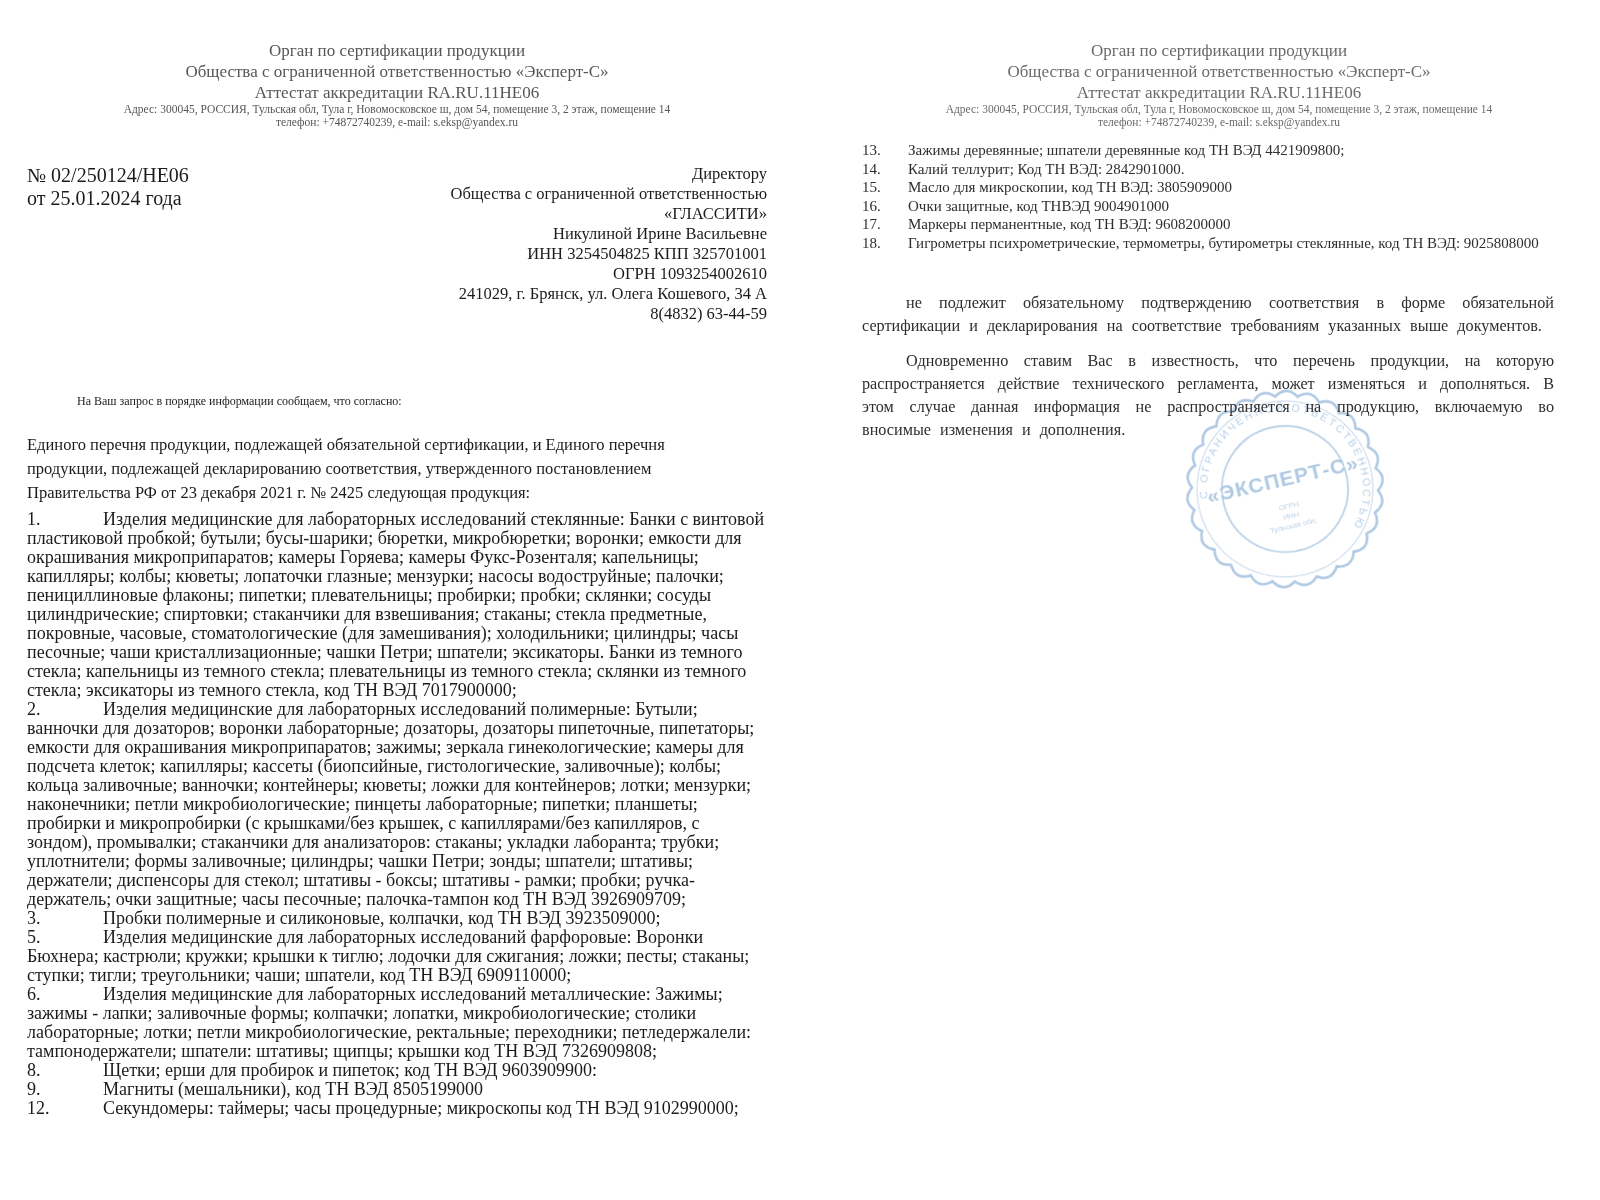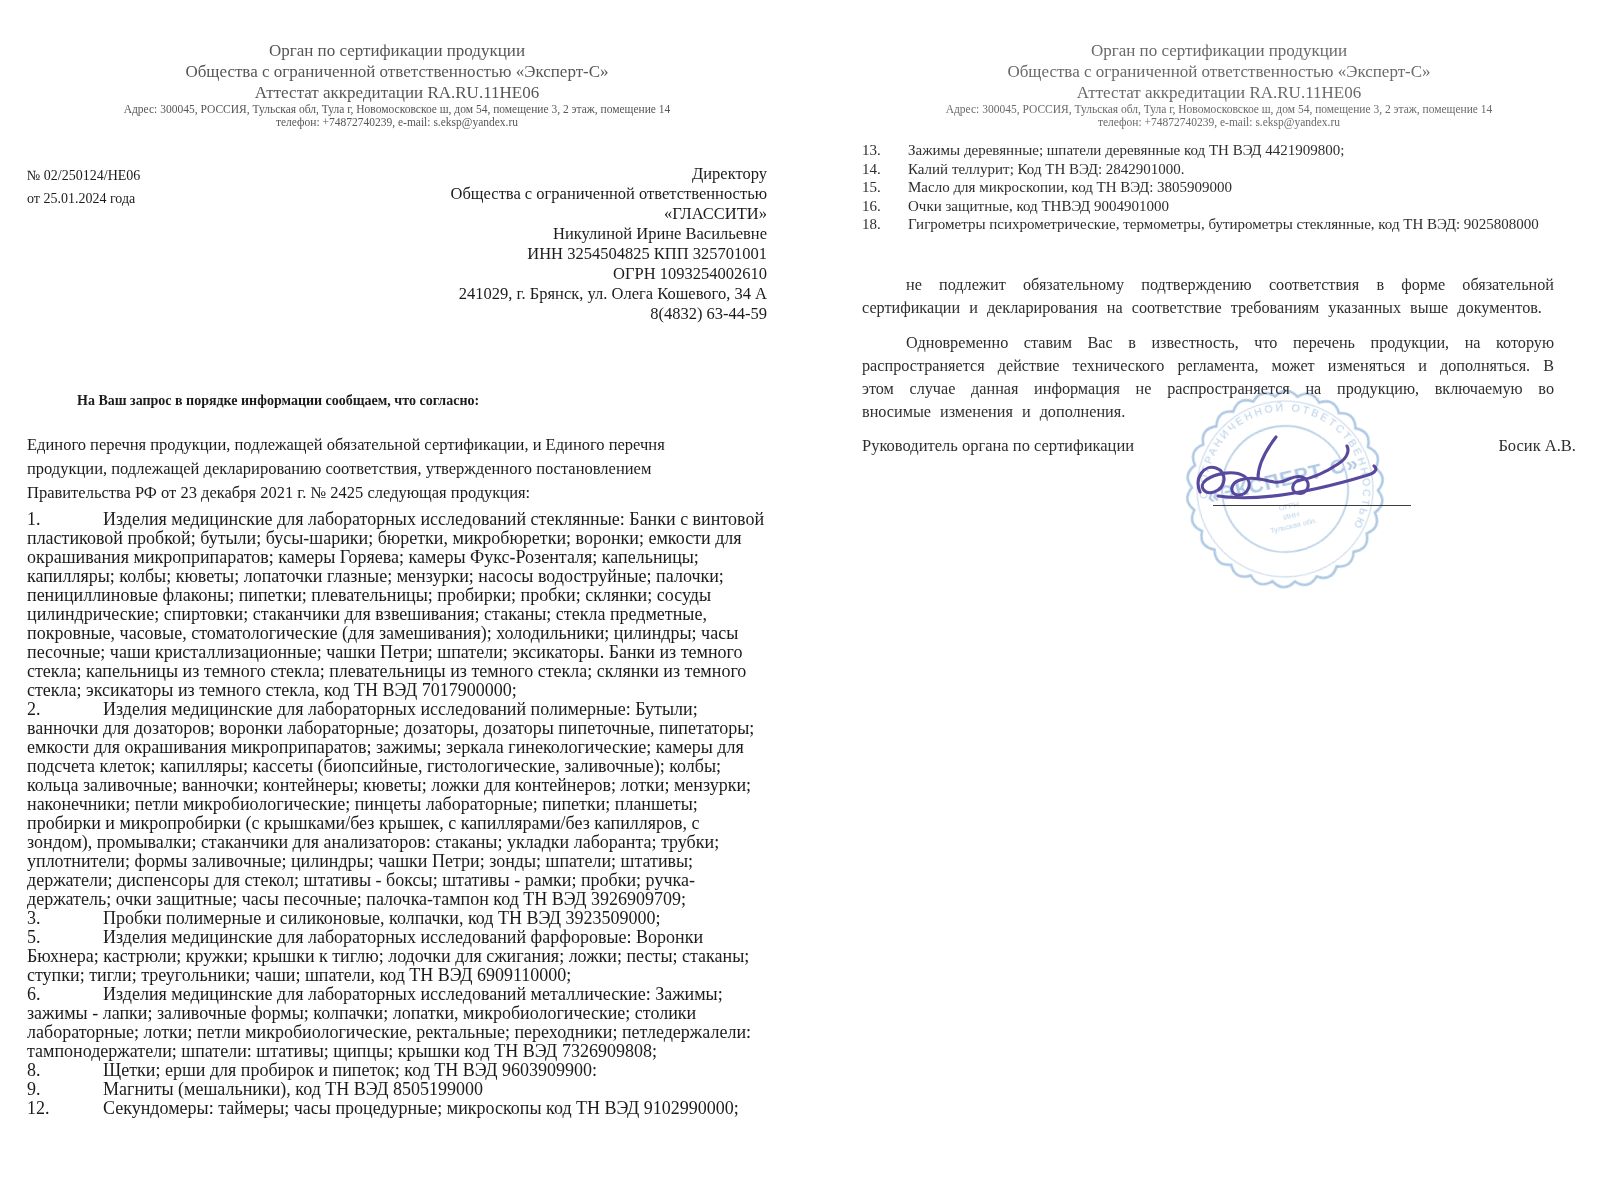--- a/index.html
+++ b/index.html
@@ -8,24 +8,24 @@
   .page{position:absolute;top:40px;}
   .page-left{left:27px;width:740px;}
   .page-right{left:862px;width:714px;color:#2e2e2e;}
   
   .org-header{text-align:center;color:#565656;}
   .page-right .org-header{color:#6a6a6a;}
   .hl{font-size:17px;line-height:21px;}
   .ha{font-size:11.5px;line-height:12.5px;}
   
   .ref-row{display:flex;justify-content:space-between;margin-top:36px;}
-  .ref div{font-size:14px;line-height:23px;}
+  .ref div{font-size:20px;line-height:23px;}
   .addressee{text-align:right;font-size:16.5px;line-height:20px;}
   
-  .intro{margin:66px 0 0 0;font-size:14px;line-height:22px;text-indent:50px;font-weight:bold;}
+  .intro{margin:66px 0 0 0;font-size:12px;line-height:22px;text-indent:50px;}
   .legal{margin:21px 0 0 0;width:688px;font-size:16.5px;line-height:24px;}
   .items{margin-top:5px;font-size:18px;line-height:19px;}
   .item{margin:0;}
   .item-num{display:inline-block;width:76px;}
   
   .items2{margin-top:13px;font-size:15px;line-height:18.5px;}
   .items2 .item-num{width:46px;}
   .para{margin:12px 0 0 0;width:692px;font-size:16.2px;line-height:23px;
         text-align:justify;text-indent:44px;word-spacing:5px;position:relative;z-index:2;}
   .para.first{margin-top:40px;}
@@ -108,39 +108,28 @@
     <div class="items items2">
 
         <div class="item"><span class="item-num">13.</span><span class="item-text">Зажимы деревянные; шпатели деревянные код ТН ВЭД 4421909800;</span></div>
 
         <div class="item"><span class="item-num">14.</span><span class="item-text">Калий теллурит; Код ТН ВЭД: 2842901000.</span></div>
 
         <div class="item"><span class="item-num">15.</span><span class="item-text">Масло для микроскопии, код ТН ВЭД: 3805909000</span></div>
 
         <div class="item"><span class="item-num">16.</span><span class="item-text">Очки защитные, код ТНВЭД 9004901000</span></div>
 
+        <div class="item"><span class="item-num">17.</span><span class="item-text">Маркеры перманентные, код ТН ВЭД: 9608200000</span></div>
 
         <div class="item"><span class="item-num">18.</span><span class="item-text">Гигрометры психрометрические, термометры, бутирометры стеклянные, код ТН ВЭД: 9025808000</span></div>
       </div>
 
     <p class="para first">не подлежит обязательному подтверждению соответствия в форме обязательной сертификации и декларирования на соответствие требованиям указанных выше документов.</p>
     <p class="para">Одновременно ставим Вас в известность, что перечень продукции, на которую распространяется действие технического регламента, может изменяться и дополняться. В этом случае данная информация не распространяется на продукцию, включаемую во вносимые изменения и дополнения.</p>
 
-    <div class="sig-row">
-      <span class="sig-role">Руководитель органа по сертификации</span>
-      <span class="sig-name">Босик А.В.</span>
-      <span class="sig-line"></span>
-      <svg class="signature-svg" viewBox="0 0 196 82">
-        <g fill="none" stroke="#4c3a96" stroke-width="3.1" stroke-linecap="round" opacity="0.92">
-          <path d="M84,3 C74,16 66,30 66,44"></path>
-          <path d="M8,58 C2,44 12,30 24,34 C36,38 34,54 22,58 C12,61 6,52 14,46 C24,39 42,36 52,42 C62,48 56,62 46,61 C37,60 38,49 48,46 C60,42 72,46 82,48 C94,50 100,40 110,43 C121,47 116,62 105,59 C98,57 100,47 109,46 C122,44 134,38 146,30 C154,25 158,18 155,12"></path>
-          <path d="M26,62 C66,68 120,58 176,41 C183,39 186,35 182,32"></path>
-        </g>
-      </svg>
-    </div>
 
     <svg class="stamp" viewBox="0 0 210 210">
       <g fill="none" stroke="#9fbedd">
         <path id="scallop" stroke-width="2.6" d="M198.0,105.0 Q208.2,117.5 195.3,127.3 Q202.2,141.9 187.3,148.2 Q190.6,164.1 174.6,166.7 Q174.0,182.8 157.8,181.5 Q153.3,197.1 138.0,192.0 Q129.9,206.0 116.2,197.3 Q105.0,209.0 93.8,197.3 Q80.1,206.0 72.0,192.0 Q56.7,197.1 52.2,181.5 Q36.0,182.8 35.4,166.7 Q19.4,164.1 22.7,148.2 Q7.8,141.9 14.7,127.3 Q1.8,117.5 12.0,105.0 Q1.8,92.5 14.7,82.7 Q7.8,68.1 22.7,61.8 Q19.4,45.9 35.4,43.3 Q36.0,27.2 52.2,28.5 Q56.7,12.9 72.0,18.0 Q80.1,4.0 93.8,12.7 Q105.0,1.0 116.2,12.7 Q129.9,4.0 138.0,18.0 Q153.3,12.9 157.8,28.5 Q174.0,27.2 174.6,43.3 Q190.6,45.9 187.3,61.8 Q202.2,68.1 195.3,82.7 Q208.2,92.5 198.0,105.0 Z"></path>
         <circle cx="105" cy="105" r="88" stroke-width="1.1" opacity="0.7"></circle>
         <circle cx="105" cy="105" r="63" stroke-width="1.8" opacity="0.85"></circle>
       </g>
       <path id="ring-text-path" d="M 27,105 A 78,78 0 1 1 183,105 A 78,78 0 1 1 27,105" fill="none" stroke="none"></path>
       <text font-size="10.5" letter-spacing="2.5" fill="#9fbedd" opacity="0.9">
         <textPath href="#ring-text-path" startOffset="8">С ОГРАНИЧЕННОЙ ОТВЕТСТВЕННОСТЬЮ</textPath>

